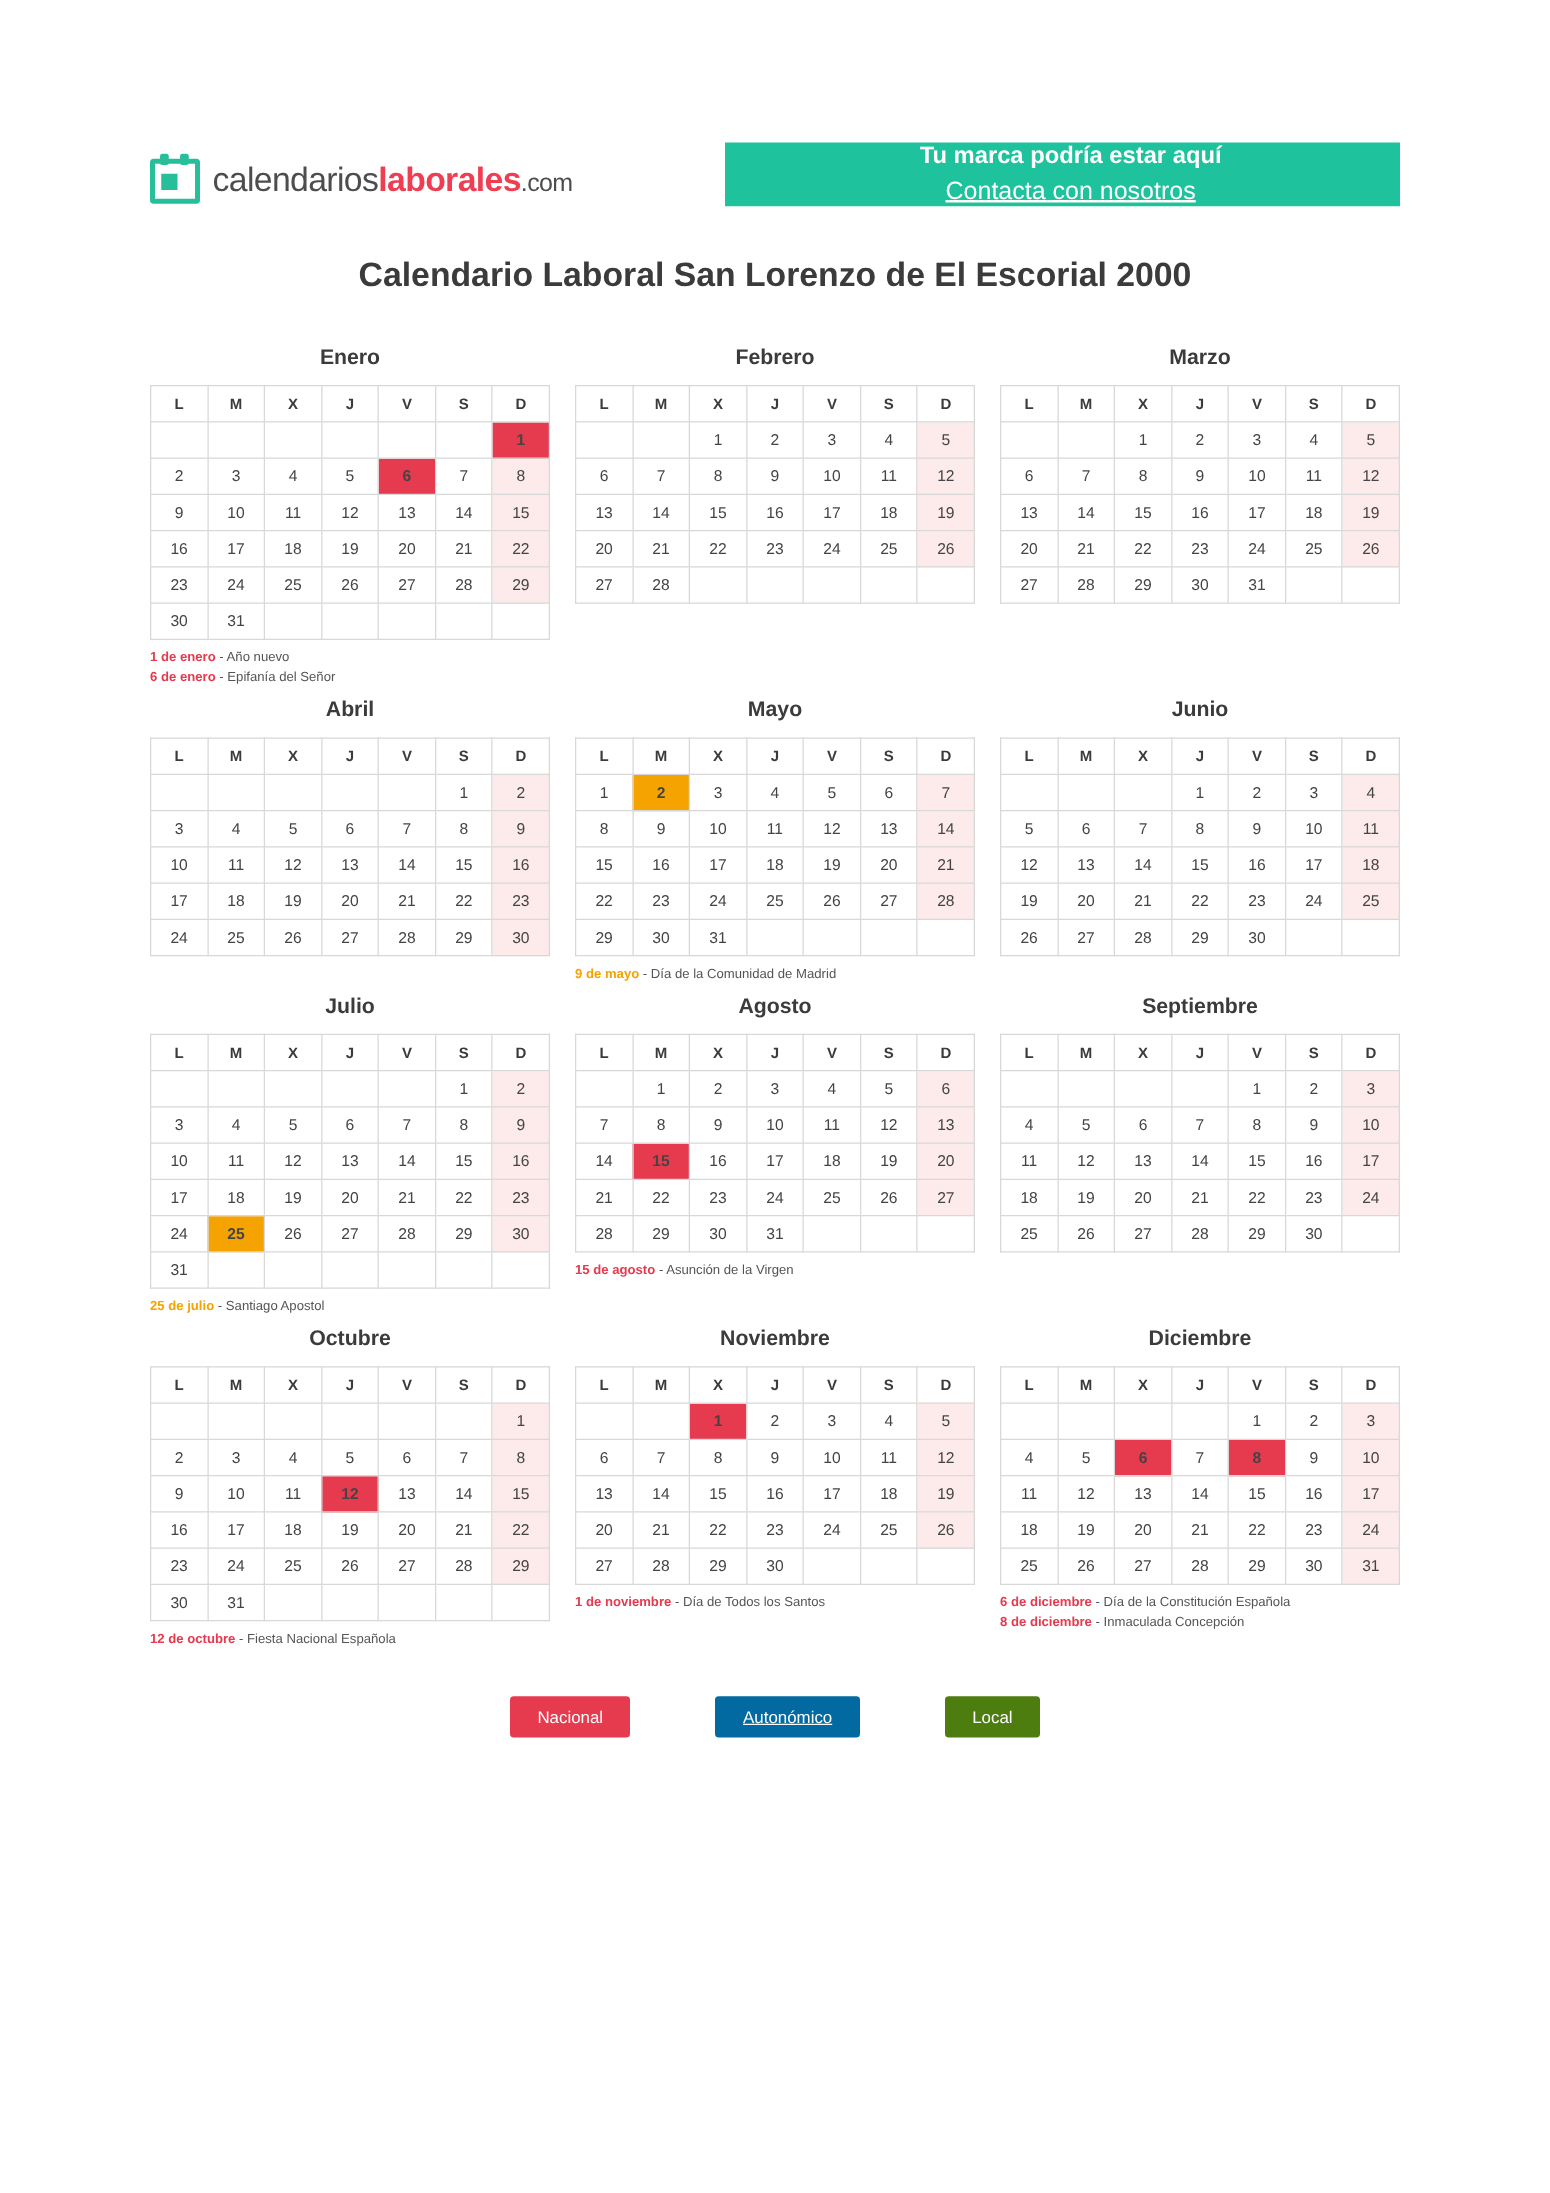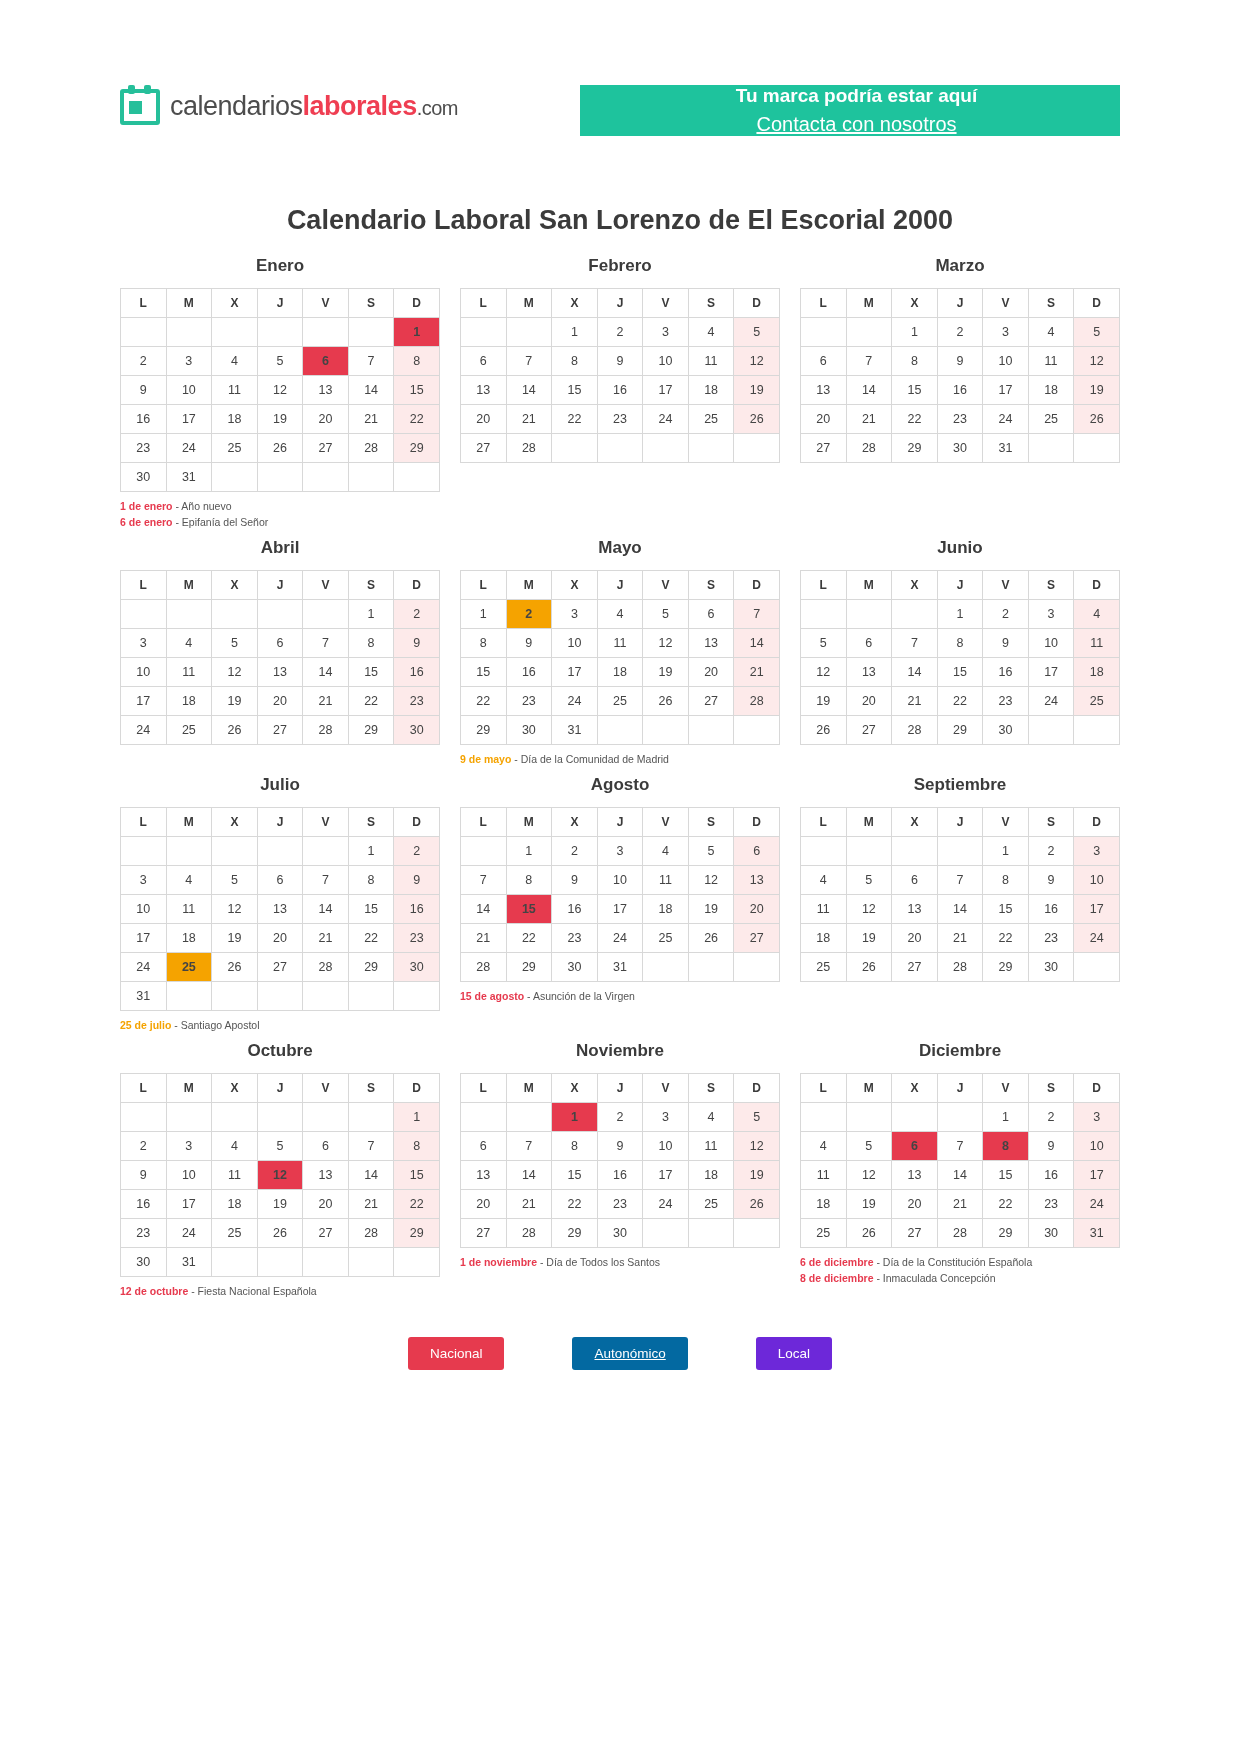--- a/index.html
+++ b/index.html
@@ -18,21 +18,21 @@
     width: 1240px;
     height: 1754px;
     position: relative;
     box-sizing: border-box;
     padding: 0 120px;
   }
 
   
   .header {
     display: flex;
-    align-items: flex-start;
+    align-items: flex-end;
     padding-top: 85px;
     height: 80px;
   }
   .logo-wrap {
     width: 400px;
     display: flex;
     align-items: center;
   }
   .logo-mark {
     width: 42px;
@@ -103,21 +103,21 @@
   .page-title {
     text-align: center;
     font-size: 27px;
     font-weight: bold;
     color: #3b3b3b;
     margin-top: 40px;
   }
 
   
   .months {
-    margin-top: 20px;
+    margin-top: 40px;
     display: grid;
     grid-template-columns: repeat(3, 1fr);
     column-gap: 20px;
   }
   .month {
     margin-bottom: 8px;
   }
   .month-name {
     text-align: center;
     font-size: 17px;
@@ -185,21 +185,21 @@
   }
   .legend .chip {
     color: #ffffff;
     font-size: 13.5px;
     padding: 9px 22px;
     border-radius: 3px;
     text-align: center;
   }
   .chip.nac { background: #e63a4e; }
   .chip.aut { background: #0369a1; text-decoration: underline; }
-  .chip.loc { background: #6d28d9; }
+  .chip.loc { background: #4d7c0f; }
 </style>
 </head>
 <body>
 
 <div class="page">
 
   <div class="header">
     <div class="logo-wrap">
       <div class="logo-mark">
         <div class="tab1"></div>

